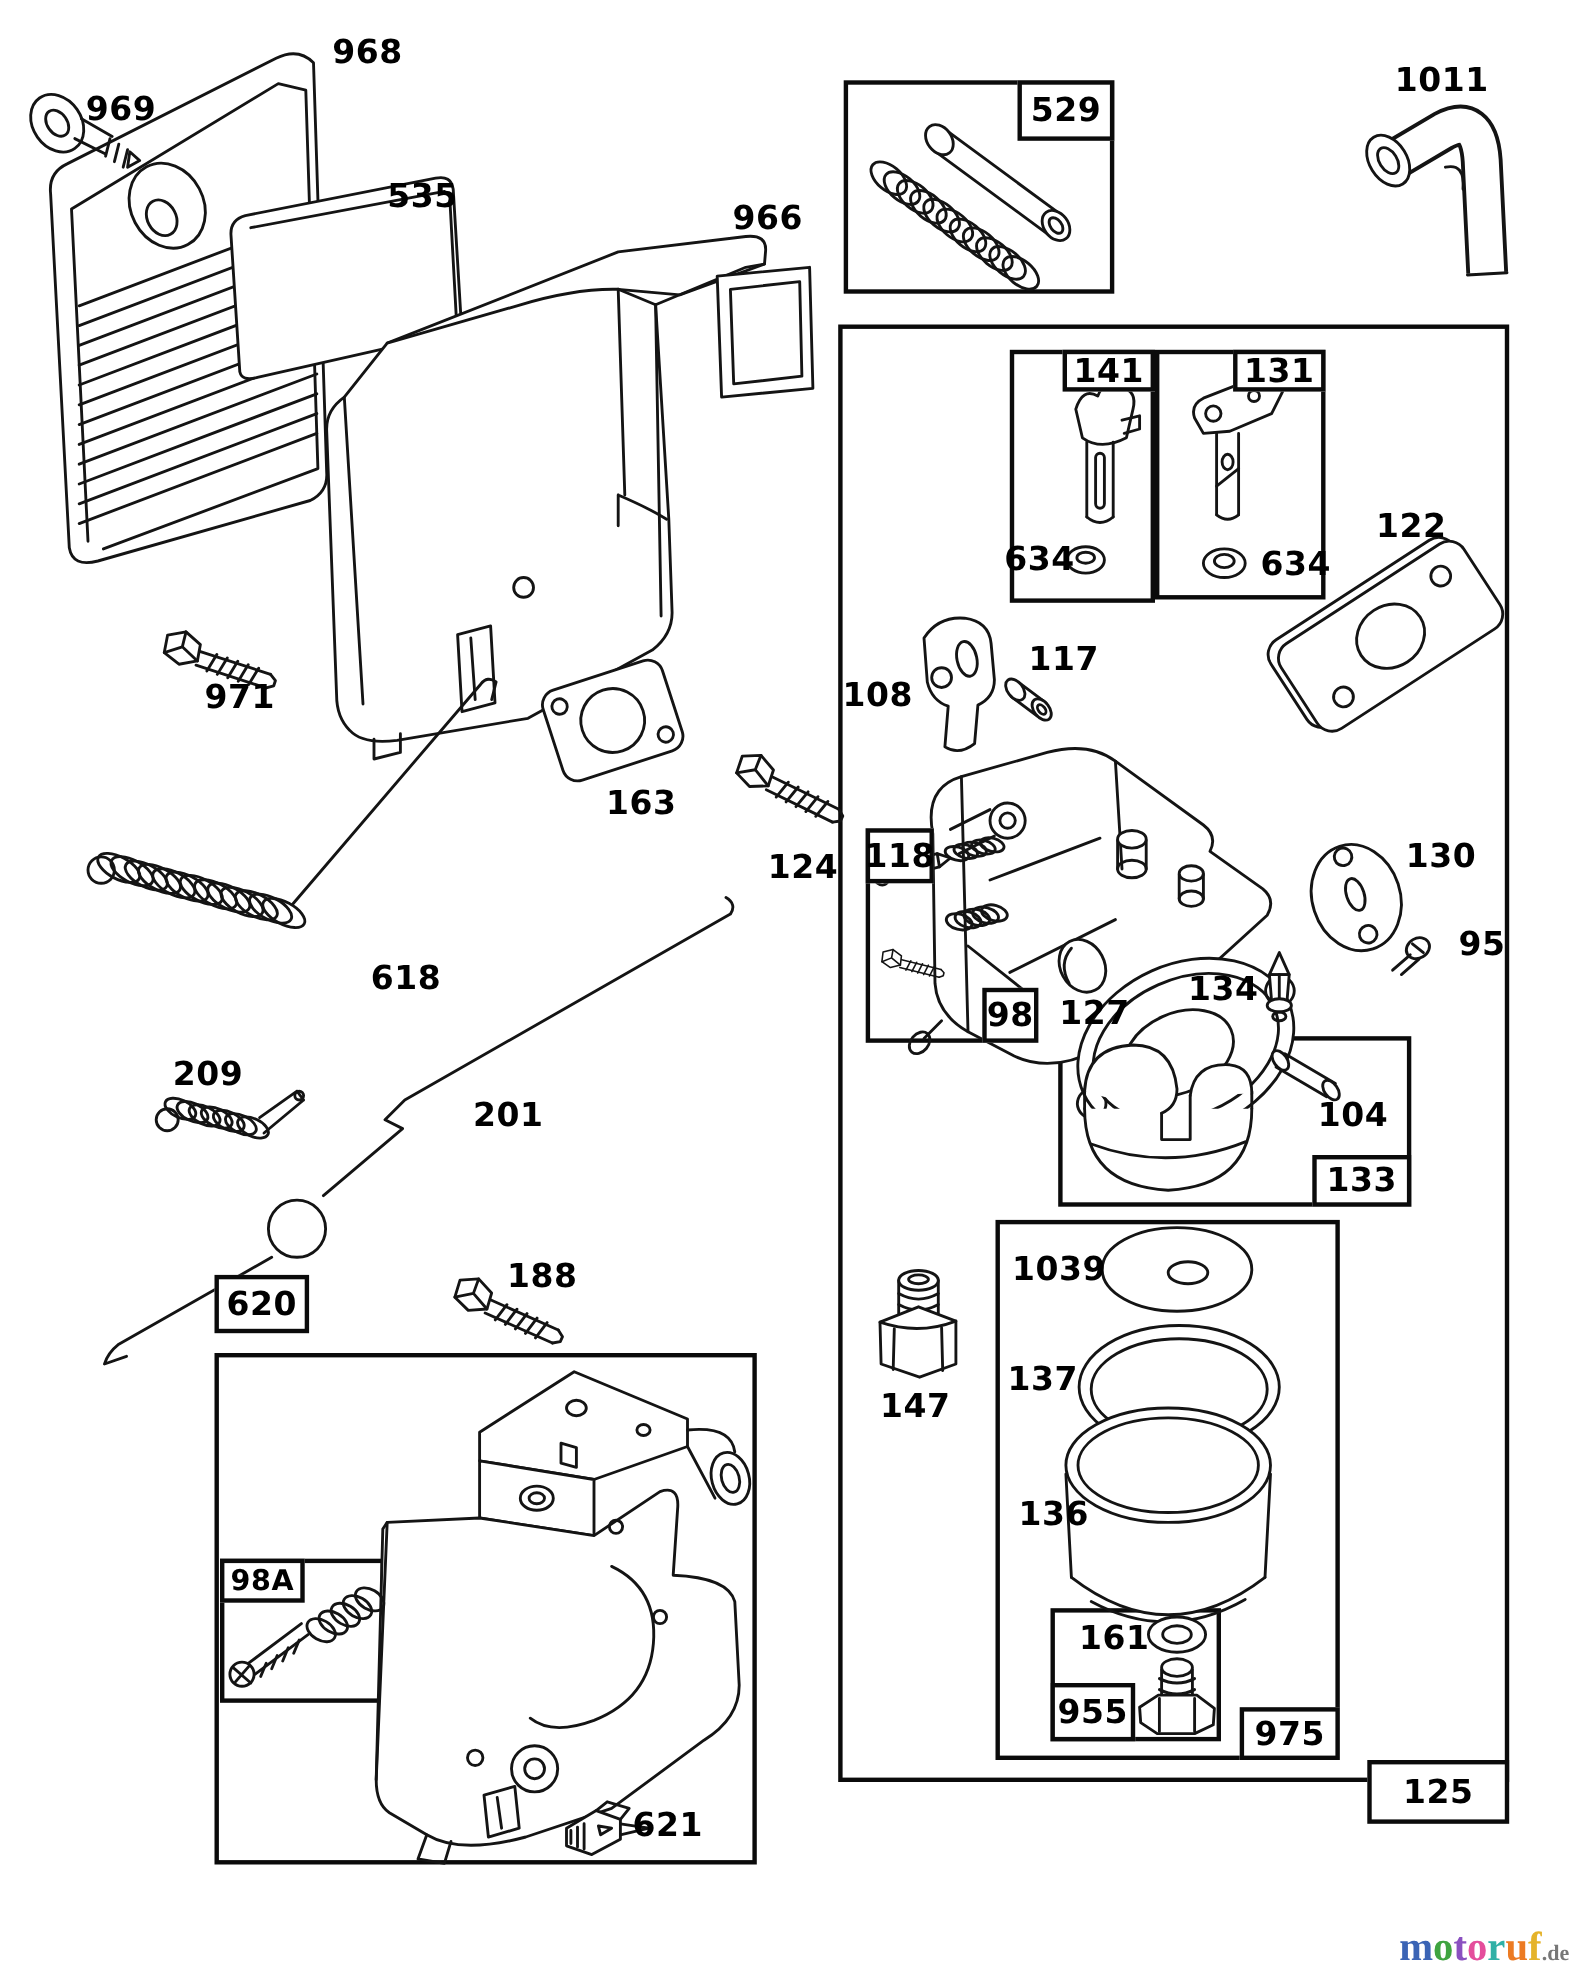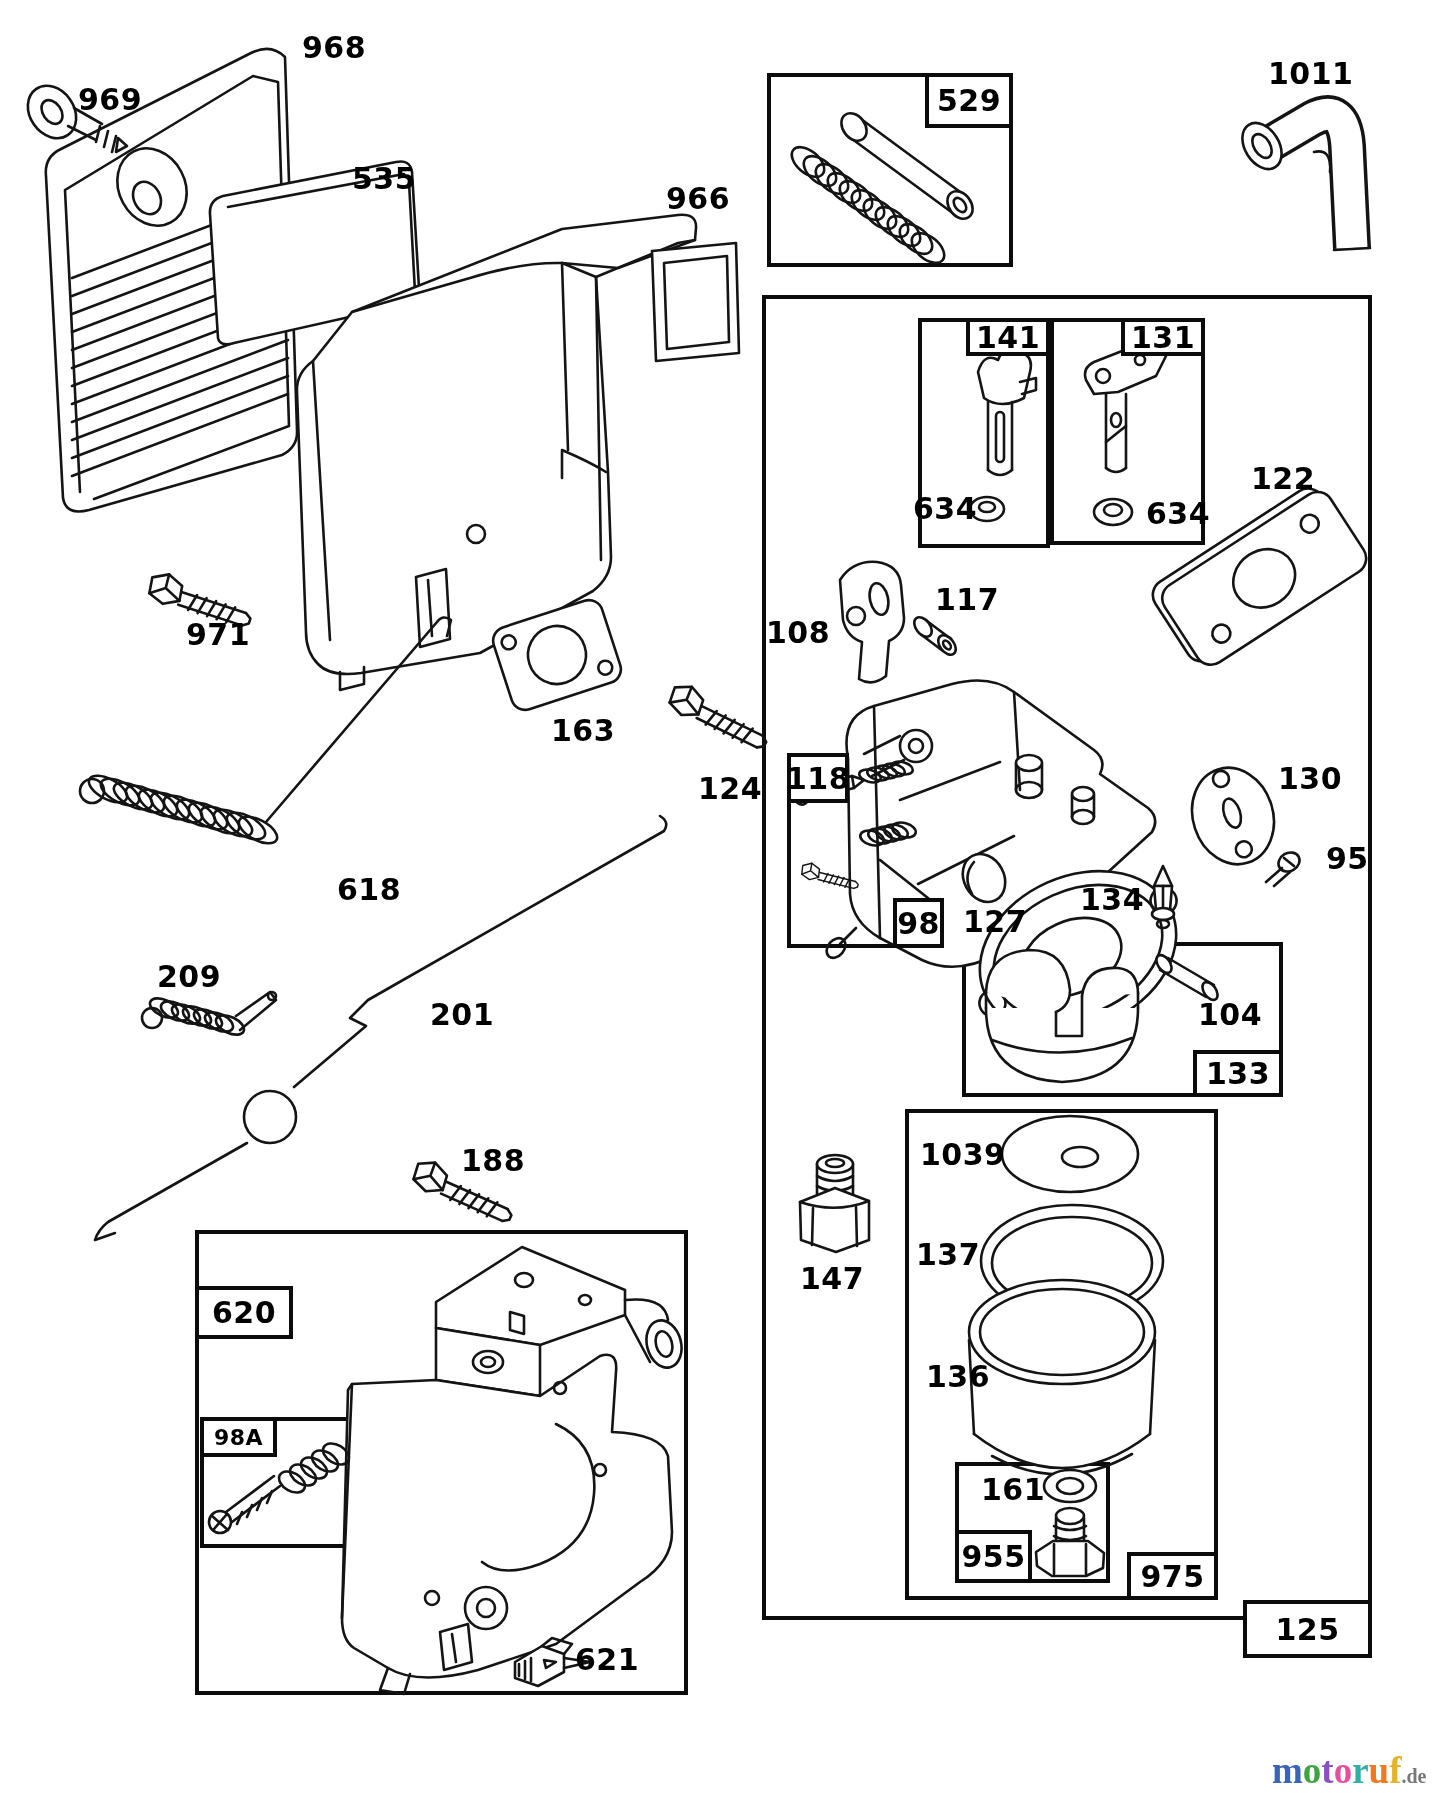--- a/index.html
+++ b/index.html
@@ -391,24 +391,24 @@
   </div>
 <div class="lblbox" style="left:1127px;top:1552px;width:91px;height:48px">
     <span>975</span>
   </div>
 <div class="lblbox" style="left:955px;top:1530px;width:77px;height:53px">
     <span>955</span>
   </div>
 <div class="lblbox" style="left:1243px;top:1600px;width:129px;height:58px">
     <span>125</span>
   </div>
-<div class="lblbox" style="left:195px;top:1286px;width:98px;height:53px">
+<div class="lblbox" style="left:195px;top:1159px;width:86px;height:53px">
     <span>620</span>
   </div>
-<div class="lblbox" style="left:200px;top:1417px;width:77px;height:40px;font-size:22px">
+<div class="lblbox" style="left:200px;top:1417px;width:77px;height:40px;font-size:26px">
     <span>98A</span>
   </div>
 
 <div class="lbl" style="left:302px;top:33px">968</div>
 <div class="lbl" style="left:78px;top:85px">969</div>
 <div class="lbl" style="left:352px;top:164px">535</div>
 <div class="lbl" style="left:666px;top:184px">966</div>
 <div class="lbl" style="left:186px;top:620px">971</div>
 <div class="lbl" style="left:551px;top:716px">163</div>
 <div class="lbl" style="left:698px;top:774px">124</div>

